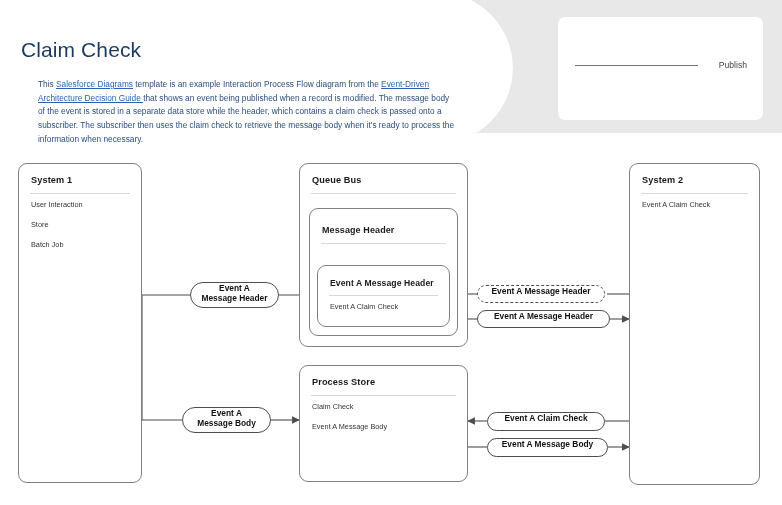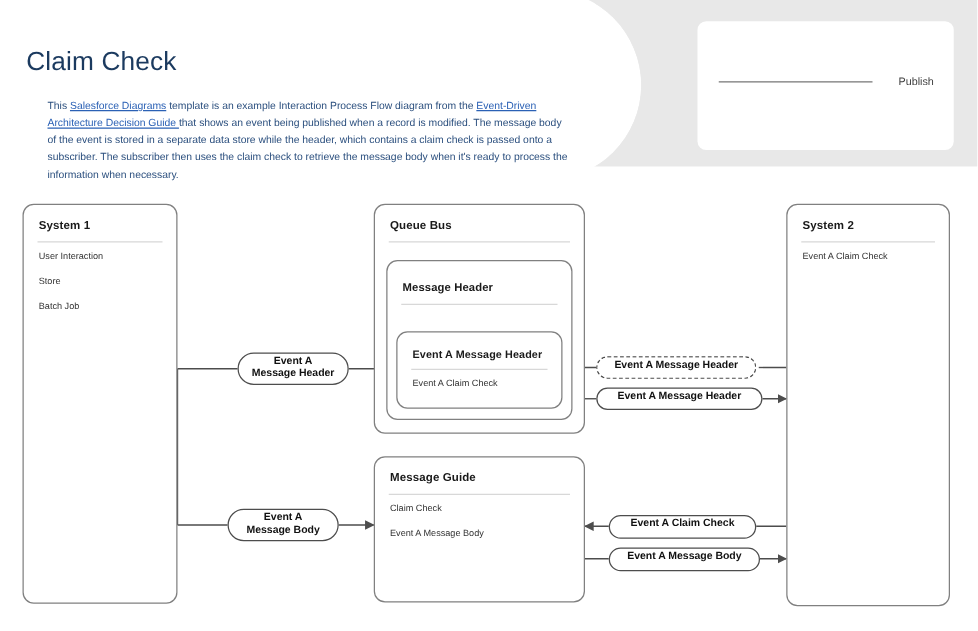--- a/index.html
+++ b/index.html
@@ -270,21 +270,21 @@
 
   <div class="box" id="msgheader-box">
     <div class="box-title">Event A Message Header</div>
     <div class="box-divider"></div>
     <div class="box-items">
       <div class="box-item">Event A Claim Check</div>
     </div>
   </div>
 
   <div class="box" id="msgstore-box">
-    <div class="box-title">Message Guide</div>
+    <div class="box-title">Process Store</div>
     <div class="box-divider"></div>
     <div class="box-items">
       <div class="box-item">Claim Check</div>
       <div class="box-item">Event A Message Body</div>
     </div>
   </div>
 
   <div class="box" id="system2-box">
     <div class="box-title">System 2</div>
     <div class="box-divider"></div>

